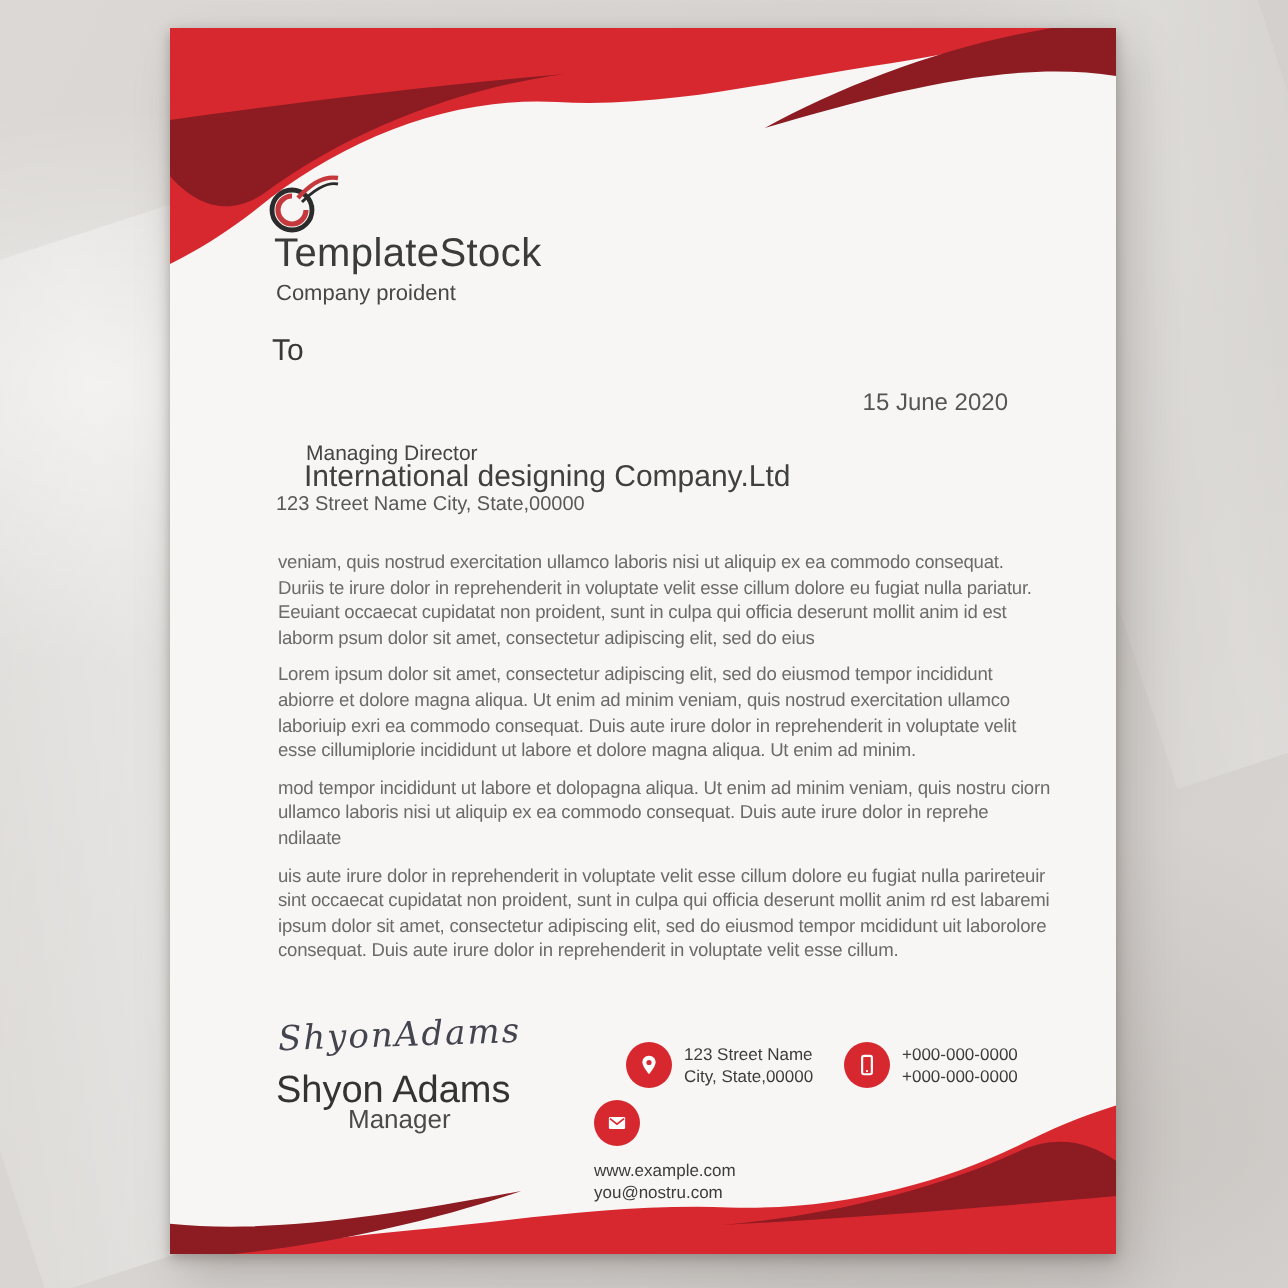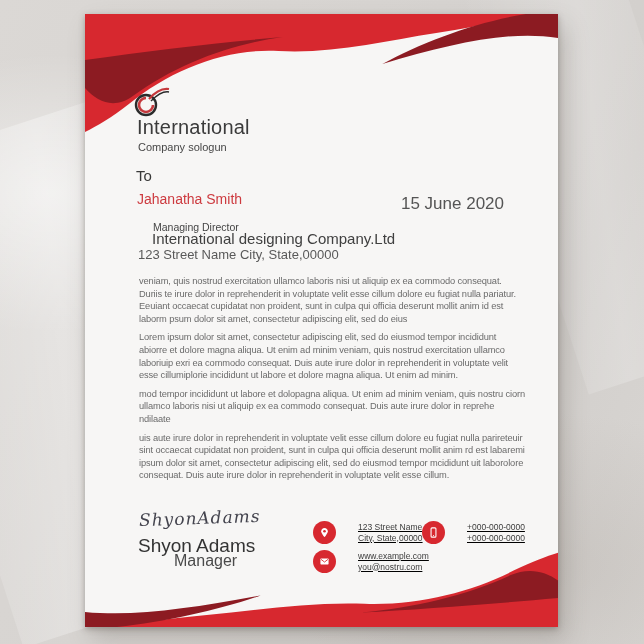--- a/index.html
+++ b/index.html
@@ -40,38 +40,38 @@
 
   
   .logo{left:48px;top:72px;width:38px;height:34px;}
   .brand-name{left:52px;top:102px;font-size:20px;color:#3b3b3b;letter-spacing:.2px;font-weight:500;}
   .brand-tagline{left:53px;top:127px;font-size:11px;color:#474747;}
 
   
   .salutation{left:51px;top:153px;font-size:15px;color:#383838;}
   .recipient-name{left:52px;top:177px;font-size:14px;color:var(--name_red);}
   .recipient-role{left:68px;top:194px;font-size:10.5px;color:#454545;margin-top:13px;}
-  .letter-date{right:54px;top:180px;font-size:17px;color:#555;}
+  .letter-date{right:54px;top:180px;font-size:12px;color:#555;}
   .company-line{left:67px;top:216px;font-size:15px;color:#404040;}
-  .address-line{left:53px;top:233px;font-size:13px;color:#595959;}
+  .address-line{left:53px;top:233px;font-size:10px;color:#595959;}
 
   
   .letter-body{left:54px;top:261px;width:386px;font-size:9.3px;line-height:12.6px;color:#6b6b6b;letter-spacing:-.12px;}
   .letter-body p{margin-bottom:6px;}
 
   
   .sig-script{left:54px;top:494px;font-family:"DejaVu Serif","Liberation Serif",serif;font-style:italic;font-size:17px;color:#44444e;transform:rotate(-2deg);letter-spacing:1px;}
   .sig-name{left:53px;top:521px;font-size:19px;color:#333;}
-  .sig-role{left:57px;top:538px;font-size:16px;color:#4a4a4a;padding-left:32px;}
+  .sig-role{left:57px;top:538px;font-size:13px;color:#4a4a4a;padding-left:32px;}
 
   
-  .contact{position:absolute;display:flex;gap:22px;z-index:3;text-decoration:underline;}
+  .contact{position:absolute;display:flex;gap:6px;z-index:3;}
   .c-address{left:228px;top:507px;}
   .c-phone{left:337px;top:507px;}
-  .c-email{left:228px;top:536px;}
+  .c-email{left:212px;top:536px;flex-direction:column;}
   .badge{width:23px;height:23px;border-radius:50%;background:var(--accent_red);flex:0 0 23px;display:flex;align-items:center;justify-content:center;}
   .badge svg{display:block;}
   .contact-lines{font-size:8.5px;line-height:10.5px;color:#3c3c3c;padding-top:1px;white-space:nowrap;}
 </style>
 </head>
 <body>
 
 <div class="stage">
   <div class="marble-streak streak-1"></div>
   <div class="marble-streak streak-2"></div>
@@ -91,25 +91,24 @@
         <path class="wave-dark" d="M442 0 L474 0 L474 24 C424 16 366 30 298 50 C338 28 392 8 442 0 Z"></path>
       </g>
     </svg>
 
     <svg class="abs logo" viewBox="0 0 38 34" aria-hidden="true">
       <circle cx="13" cy="19" r="10" fill="none" stroke="#2b2b2b" stroke-width="2.4"></circle>
       <path d="M13 12 a7 7 0 1 0 7 7" fill="none" stroke="#c5393d" stroke-width="2.6"></path>
       <path d="M16 13 C23 5 30 2 36 3" fill="none" stroke="#c5393d" stroke-width="2.2"></path>
       <path d="M18 15 C25 8 31 5 36 6" fill="none" stroke="#2b2b2b" stroke-width="1.5"></path>
     </svg>
-    <div class="abs brand-name">International</div>
-    <div class="abs brand-tagline">Company sologun</div>
+    <div class="abs brand-name">TemplateStock</div>
+    <div class="abs brand-tagline">Company proident</div>
 
     <div class="abs salutation">To</div>
-    <div class="abs recipient-name">Jahanatha Smith</div>
     <div class="abs recipient-role">Managing Director</div>
     <div class="abs letter-date">15 June 2020</div>
     <div class="abs company-line">International designing Company.Ltd</div>
     <div class="abs address-line">123 Street Name City, State,00000</div>
 
     <div class="abs letter-body">
       <p>veniam, quis nostrud exercitation ullamco laboris nisi ut aliquip ex ea commodo consequat. Duriis te irure dolor in reprehenderit in voluptate velit esse cillum dolore eu fugiat nulla pariatur. Eeuiant occaecat cupidatat non proident, sunt in culpa qui officia deserunt mollit anim id est laborm psum dolor sit amet, consectetur adipiscing elit, sed do eius</p>
       <p>Lorem ipsum dolor sit amet, consectetur adipiscing elit, sed do eiusmod tempor incididunt abiorre et dolore magna aliqua. Ut enim ad minim veniam, quis nostrud exercitation ullamco laboriuip exri ea commodo consequat. Duis aute irure dolor in reprehenderit in voluptate velit esse cillumiplorie incididunt ut labore et dolore magna aliqua. Ut enim ad minim.</p>
       <p>mod tempor incididunt ut labore et dolopagna aliqua. Ut enim ad minim veniam, quis nostru ciorn ullamco laboris nisi ut aliquip ex ea commodo consequat. Duis aute irure dolor in reprehe ndilaate</p>
       <p>uis aute irure dolor in reprehenderit in voluptate velit esse cillum dolore eu fugiat nulla parireteuir sint occaecat cupidatat non proident, sunt in culpa qui officia deserunt mollit anim rd est labaremi ipsum dolor sit amet, consectetur adipiscing elit, sed do eiusmod tempor mcididunt uit laborolore consequat. Duis aute irure dolor in reprehenderit in voluptate velit esse cillum.</p>

